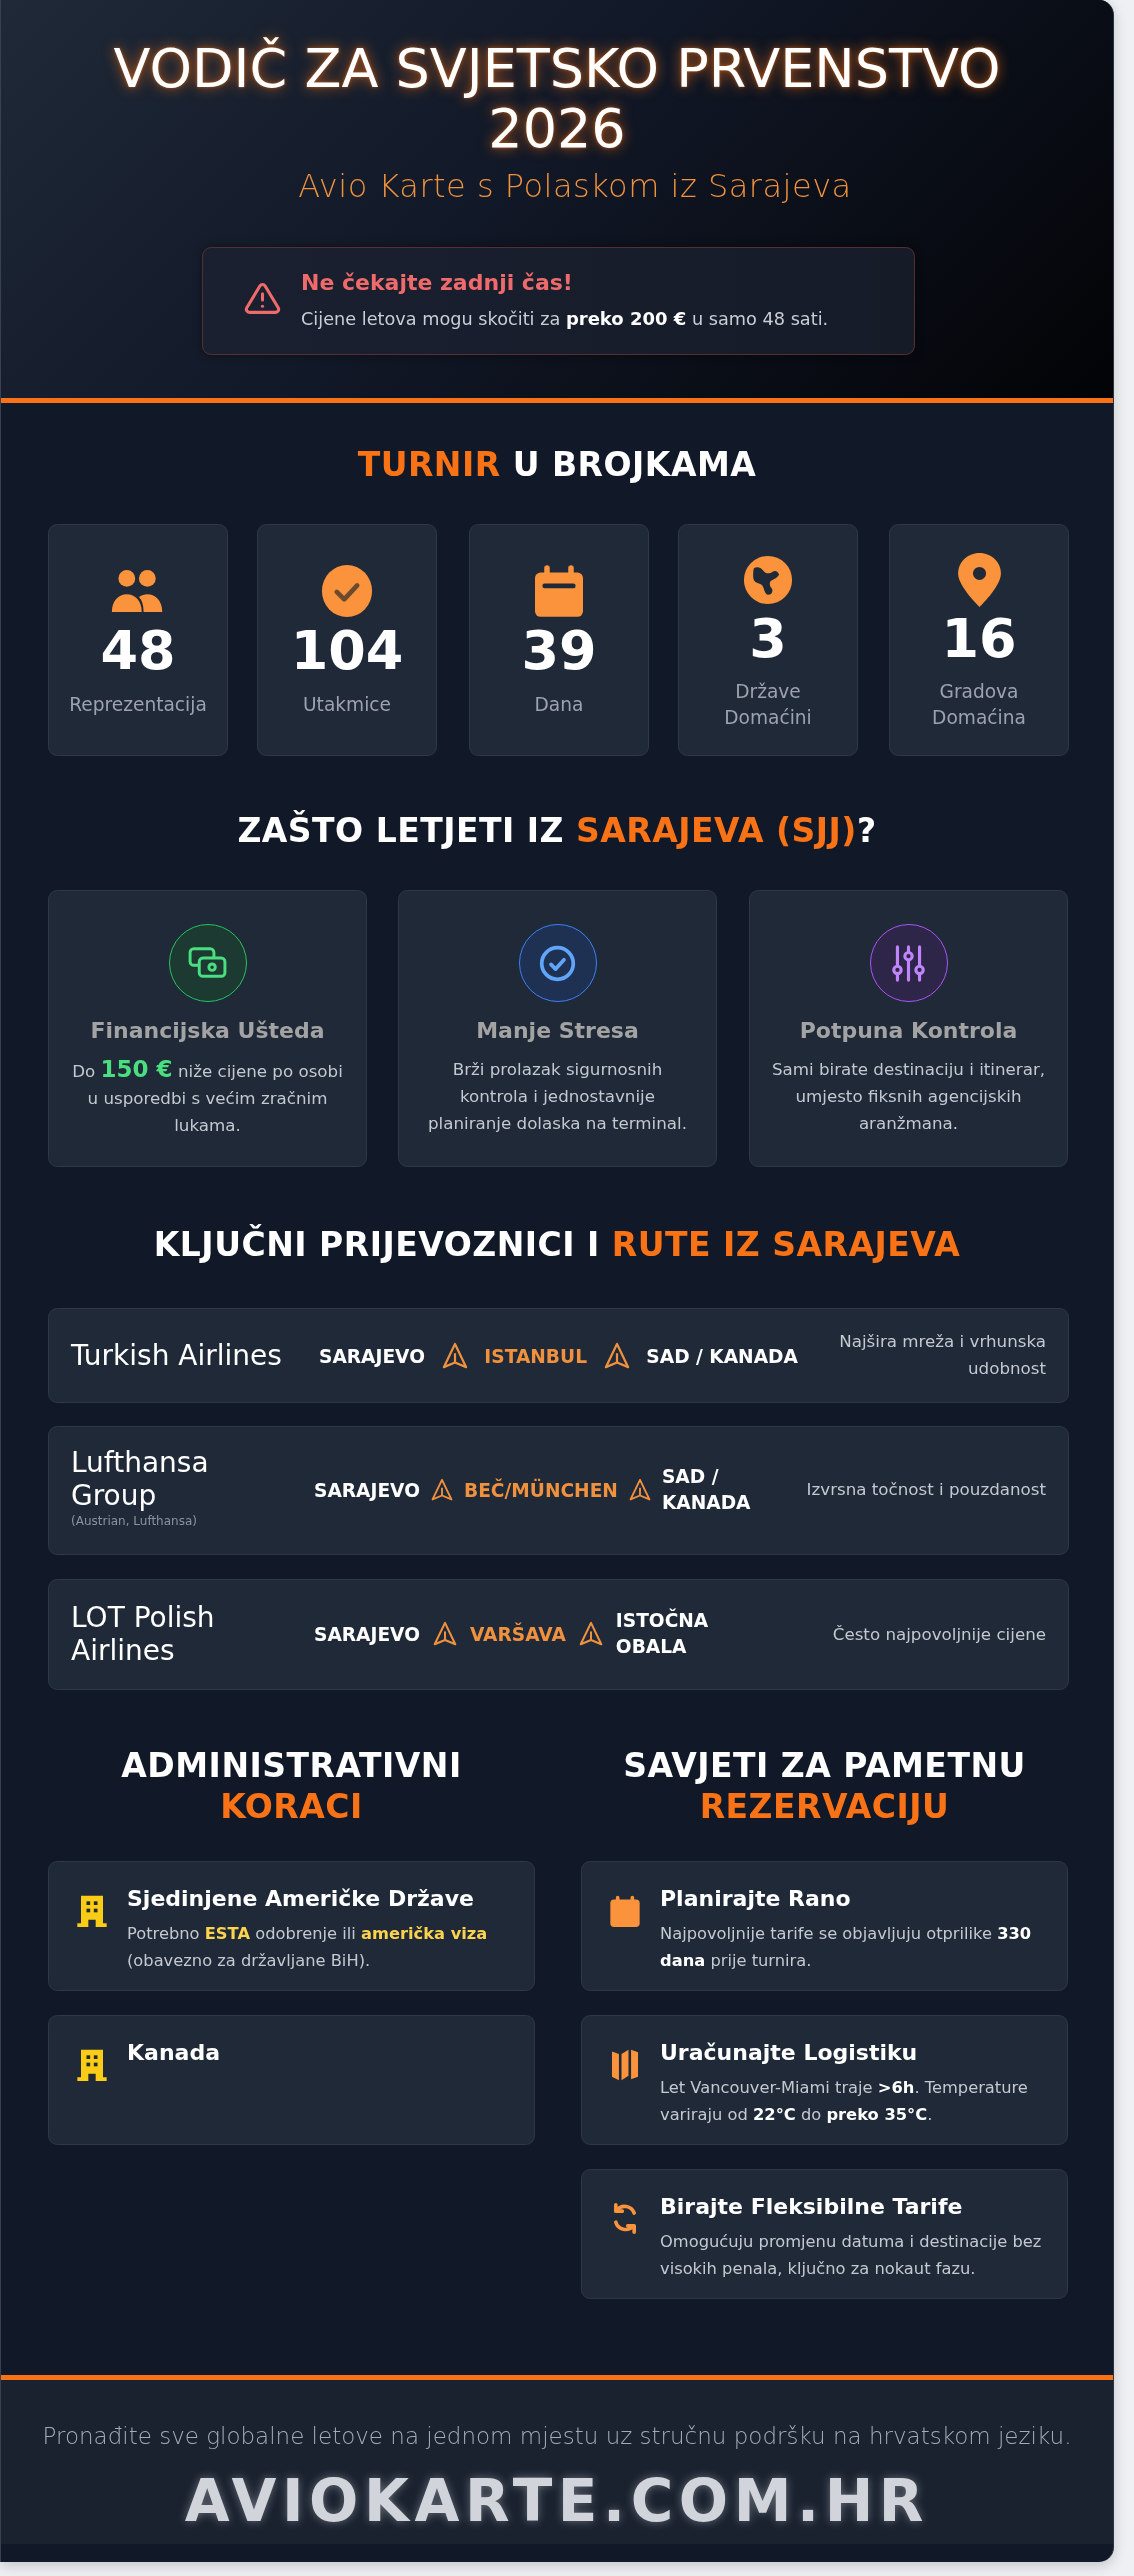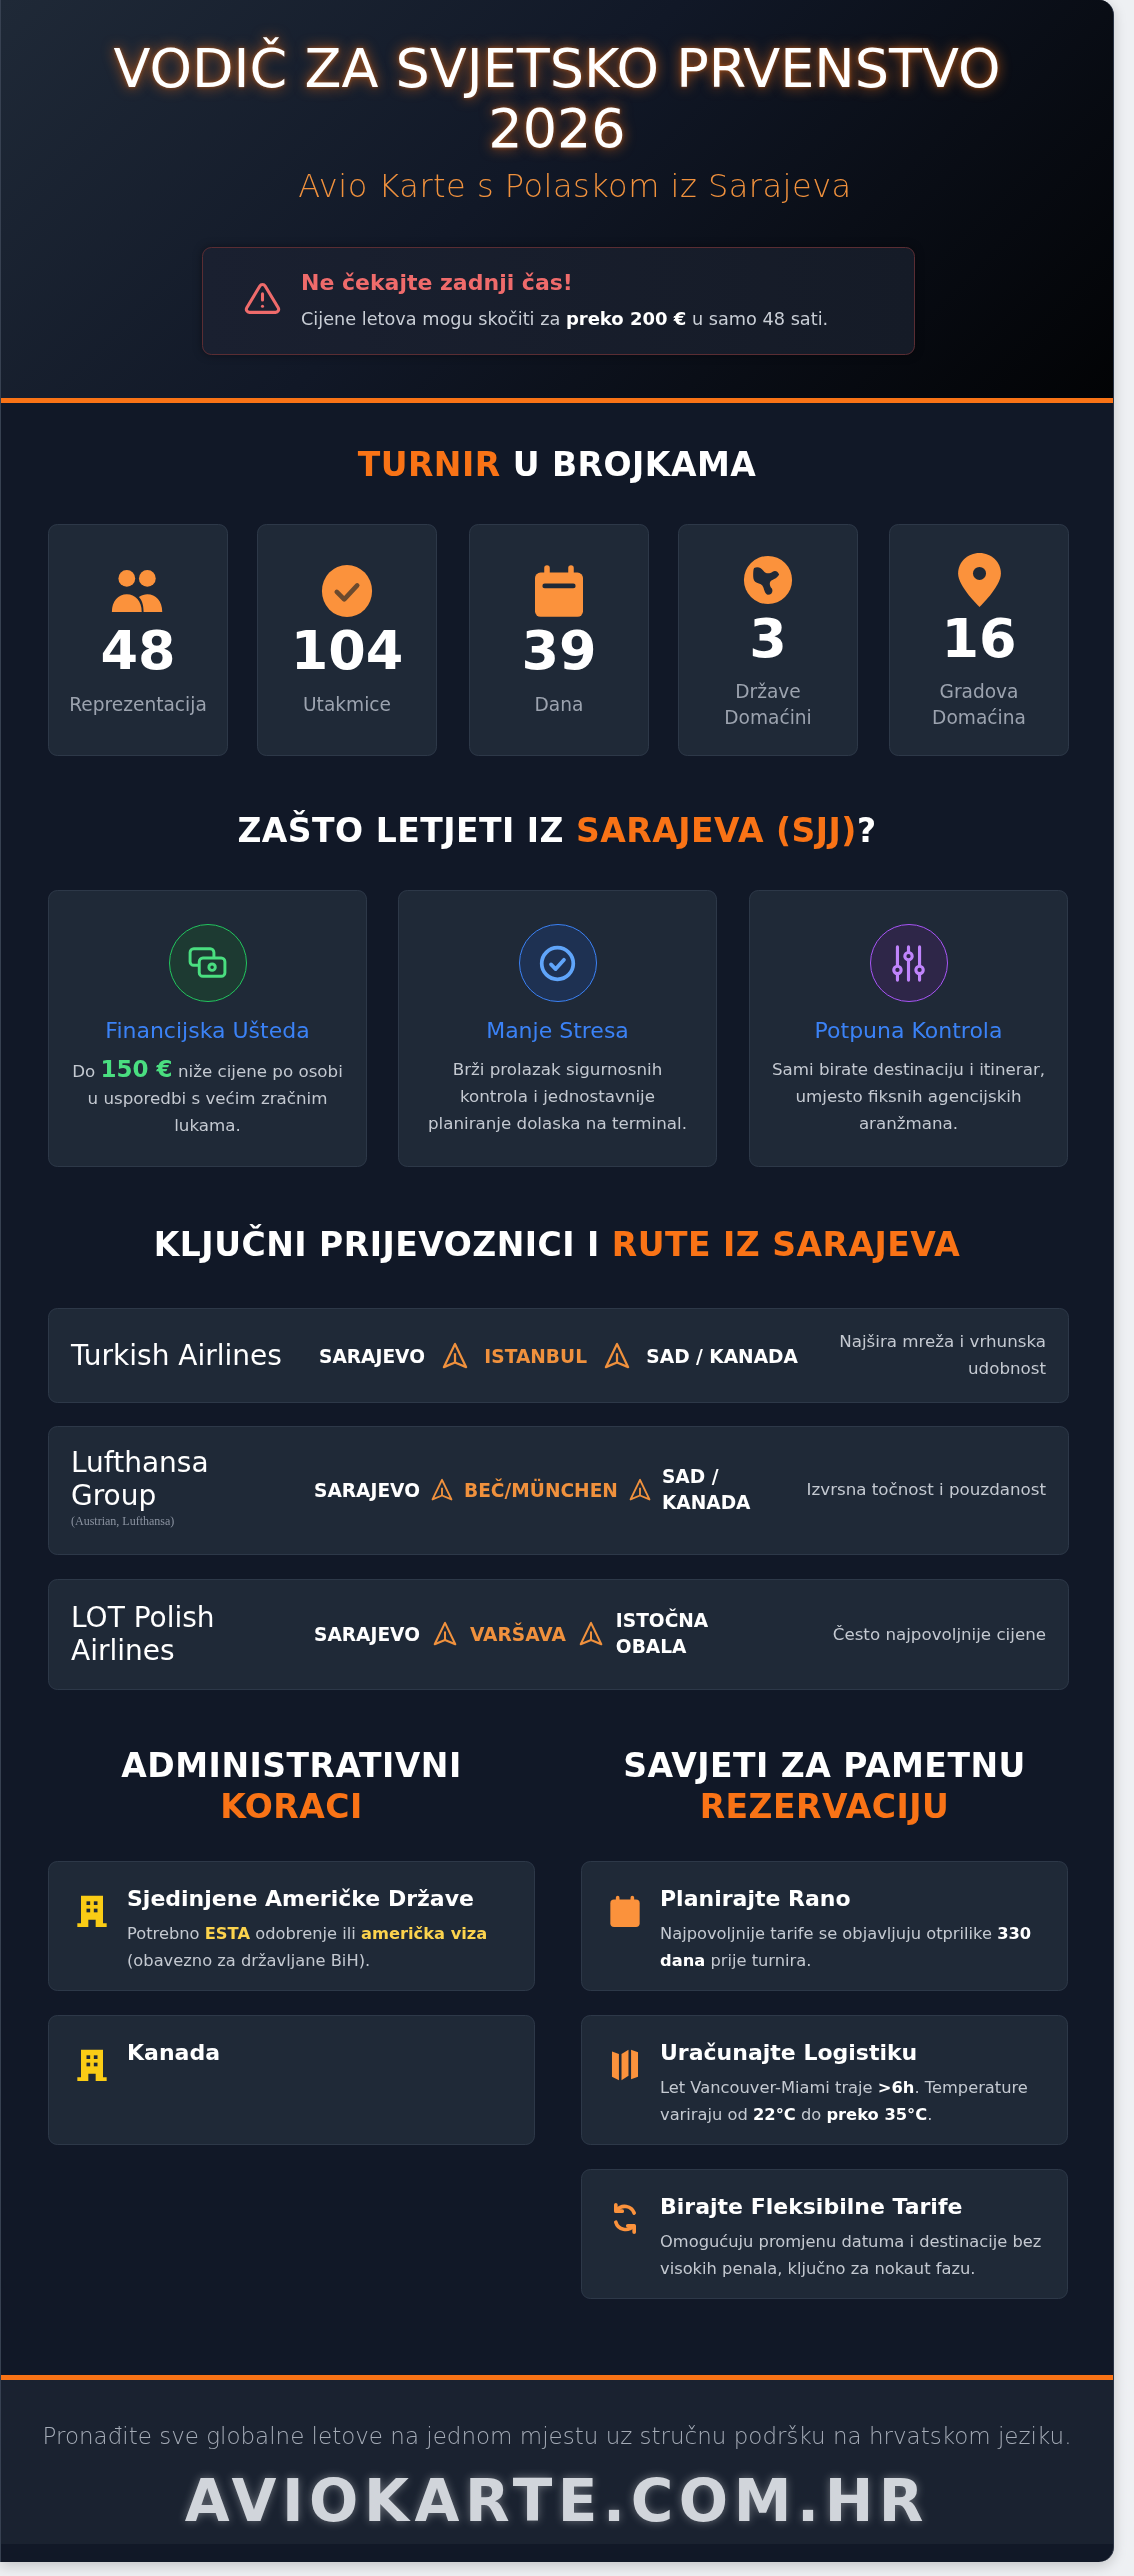--- a/index.html
+++ b/index.html
@@ -61,31 +61,31 @@
 
   
   .why {
     position: absolute; top: 890px; width: 319px; height: 277px;
     background: #1f2937; border: 0.9px solid #2d3848; border-radius: 9.3px; text-align: center;
   }
   .why-circle {
     position: absolute; left: 50%; top: 33px; width: 78px; height: 78px; margin-left: -39px;
     border-radius: 50%; border: 1.9px solid; display: flex; justify-content: center; align-items: center;
   }
-  .why-title { position: absolute; left: 0; right: 0; top: 127px; font-size: 22px; font-weight: normal; color: #3b82f6; }
+  .why-title { position: absolute; left: 0; right: 0; top: 127px; font-size: 22px; font-weight: bold; color: #a3a3a3; }
   .why-text { position: absolute; left: 20.5px; right: 20.5px; top: 165px; font-size: 16.7px; line-height: 27px; color: #c4c9d1; }
   .why-text .money { color: #4ade80; font-weight: bold; font-size: 23px; }
 
   
   .carrier {
     position: absolute; left: 47px; width: 1021px;
     background: #1f2937; border: 0.9px solid #2d3848; border-radius: 9.3px;
   }
   .carrier-name { position: absolute; left: 22px; font-size: 28px; font-weight: normal; color: #fff; line-height: 33px; }
-  .carrier-sub { position: absolute; left: 22px; font-size: 12px; color: #8b93a1; font-family: Liberation Serif, serif; }
+  .carrier-sub { position: absolute; left: 22px; font-size: 12px; color: #8b93a1; }
   .route { position: absolute; display: flex; align-items: center; font-size: 18.6px; font-weight: bold; white-space: nowrap; }
   .route .city { color: #fff; }
   .route .hub { color: #f0913d; }
   .route .plane { width: 26px; height: 28px; margin: 0 16.7px; display: inline-flex; }
   .carrier-note { position: absolute; right: 22px; text-align: right; font-size: 16.7px; color: #c4c9d1; line-height: 27px; }
 
   
   .info {
     position: absolute; width: 487px; height: 130px;
     background: #1f2937; border: 0.9px solid #2d3848; border-radius: 9.3px;

